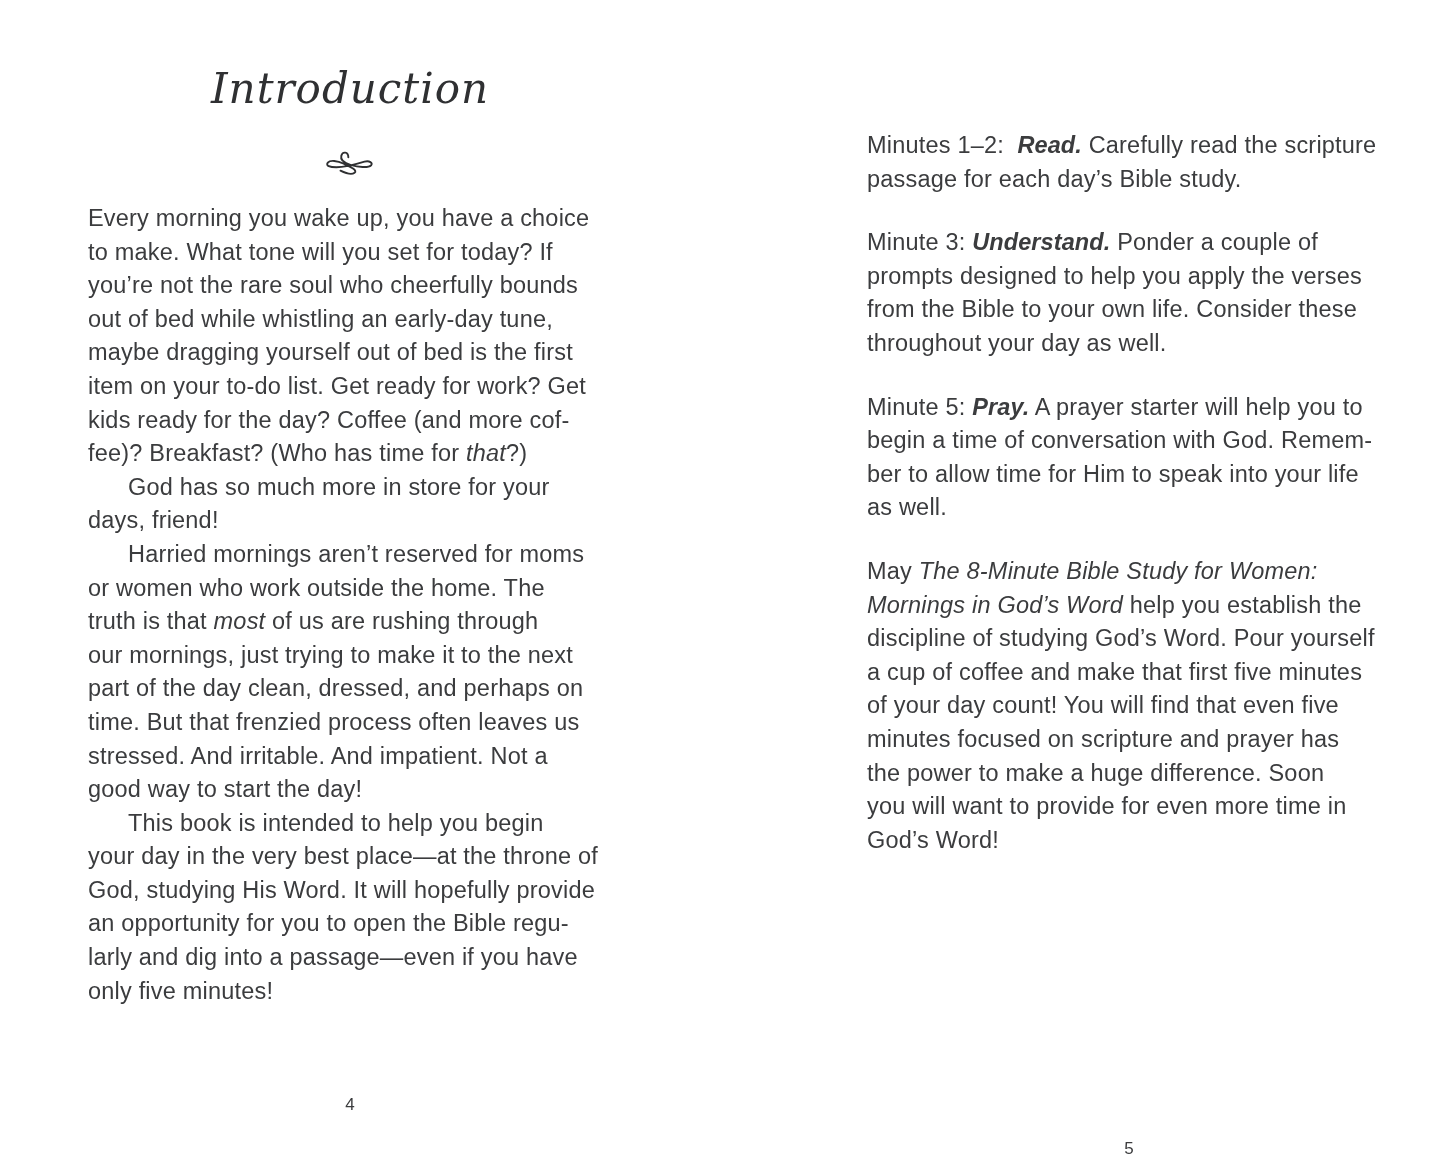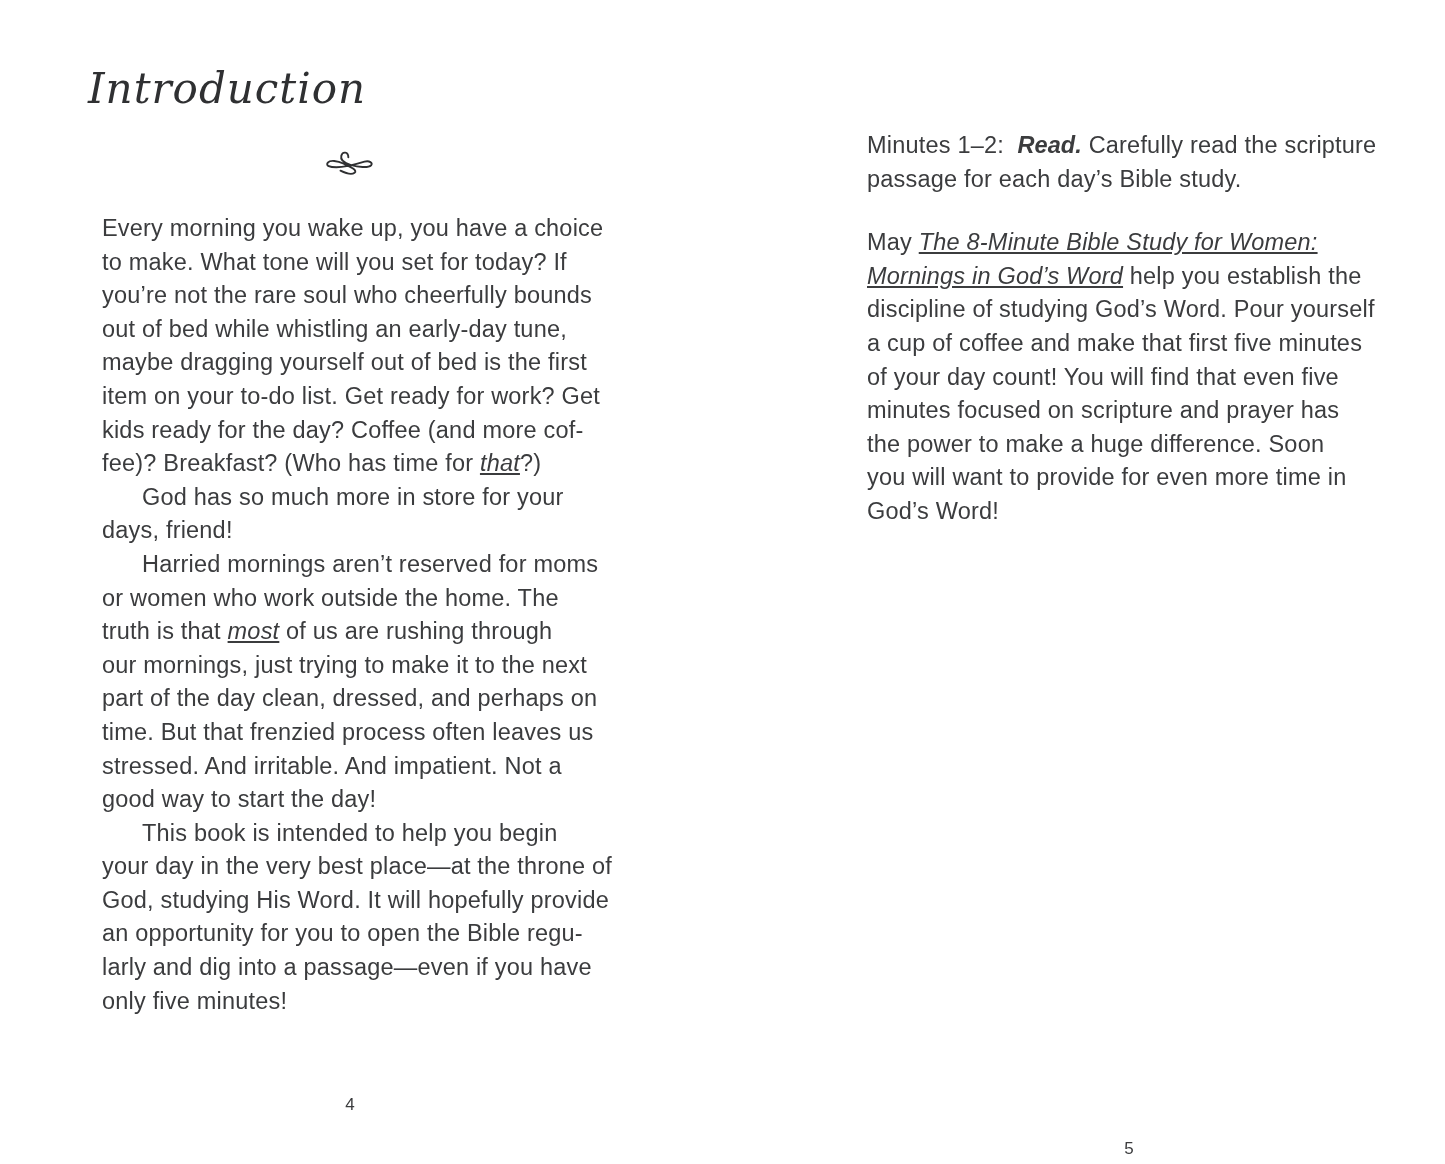--- a/index.html
+++ b/index.html
@@ -23,20 +23,21 @@
     width: 524px;
   }
   .page-left  { left: 88px;  }
   .page-right { left: 867px; margin-top: 44px; }
 
   .chapter-title {
     position: absolute;
     top: 62px;
     left: 0;
     width: 100%;
+    text-align: center;
     font-family: "DejaVu Serif", serif;
     font-style: italic;
     font-weight: 400;
     font-size: 42px;
     line-height: 1.3;
     color: #2f3032;
     letter-spacing: 1px;
   }
   .ornament {
     position: absolute;
@@ -45,30 +46,30 @@
     transform: translateX(-50%);
   }
   .body-text {
     position: absolute;
     left: 0;
     width: 100%;
     font-size: 23.5px;
     line-height: 33.6px;
     letter-spacing: 0.2px;
   }
-  .page-left  .body-text { top: 212px; margin-left: 14px; }
+  .page-left  .body-text { top: 202px; }
   .page-right .body-text { top: 85px;  }
 
   .para {
     margin: 0;
     white-space: pre-wrap;
   }
   .para.indent { text-indent: 40px; }
   .page-right .para { margin: 0 0 30px 0; }
-  .para em { font-style: italic; text-decoration: underline; }
+  .para em { font-style: italic; }
   .para strong.bi {
     font-style: italic;
     font-weight: 700;
     letter-spacing: 0.1px;
   }
   .page-number {
     position: absolute;
     top: 1095px;
     left: 0;
     width: 100%;
@@ -115,20 +116,28 @@
 larly and dig into a passage—even if you have
 only five minutes!</span></p>
       </div>
     <div class="page-number">4</div>
   </div>
 
   <div class="page page-right">
     <div class="body-text">
         <p class="para"><span>Minutes 1–2:  </span><strong class="bi">Read.</strong><span> Carefully read the scripture
 passage for each day’s Bible study.</span></p>
+        <p class="para"><span>Minute 3: </span><strong class="bi">Understand.</strong><span> Ponder a couple of
+prompts designed to help you apply the verses
+from the Bible to your own life. Consider these
+throughout your day as well.</span></p>
+        <p class="para"><span>Minute 5: </span><strong class="bi">Pray.</strong><span> A prayer starter will help you to
+begin a time of conversation with God. Remem-
+ber to allow time for Him to speak into your life
+as well.</span></p>
         <p class="para"><span>May </span><em>The 8-Minute Bible Study for Women:
 Mornings in God’s Word</em><span> help you establish the
 discipline of studying God’s Word. Pour yourself
 a cup of coffee and make that first five minutes
 of your day count! You will find that even five
 minutes focused on scripture and prayer has
 the power to make a huge difference. Soon
 you will want to provide for even more time in
 God’s Word!</span></p>
       </div>

